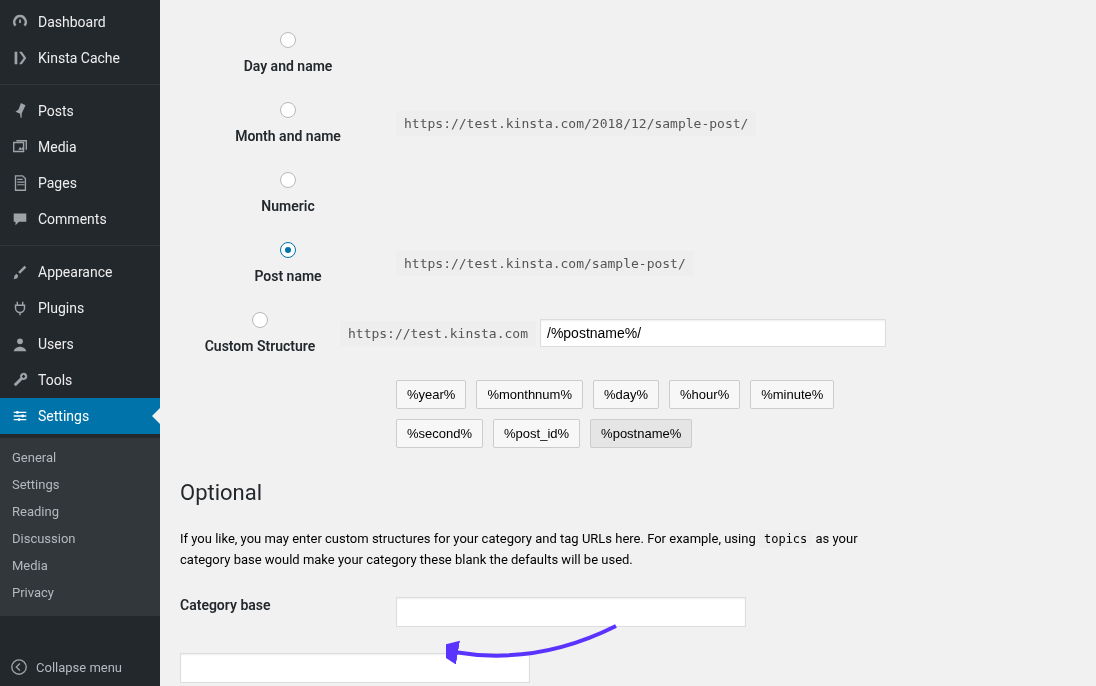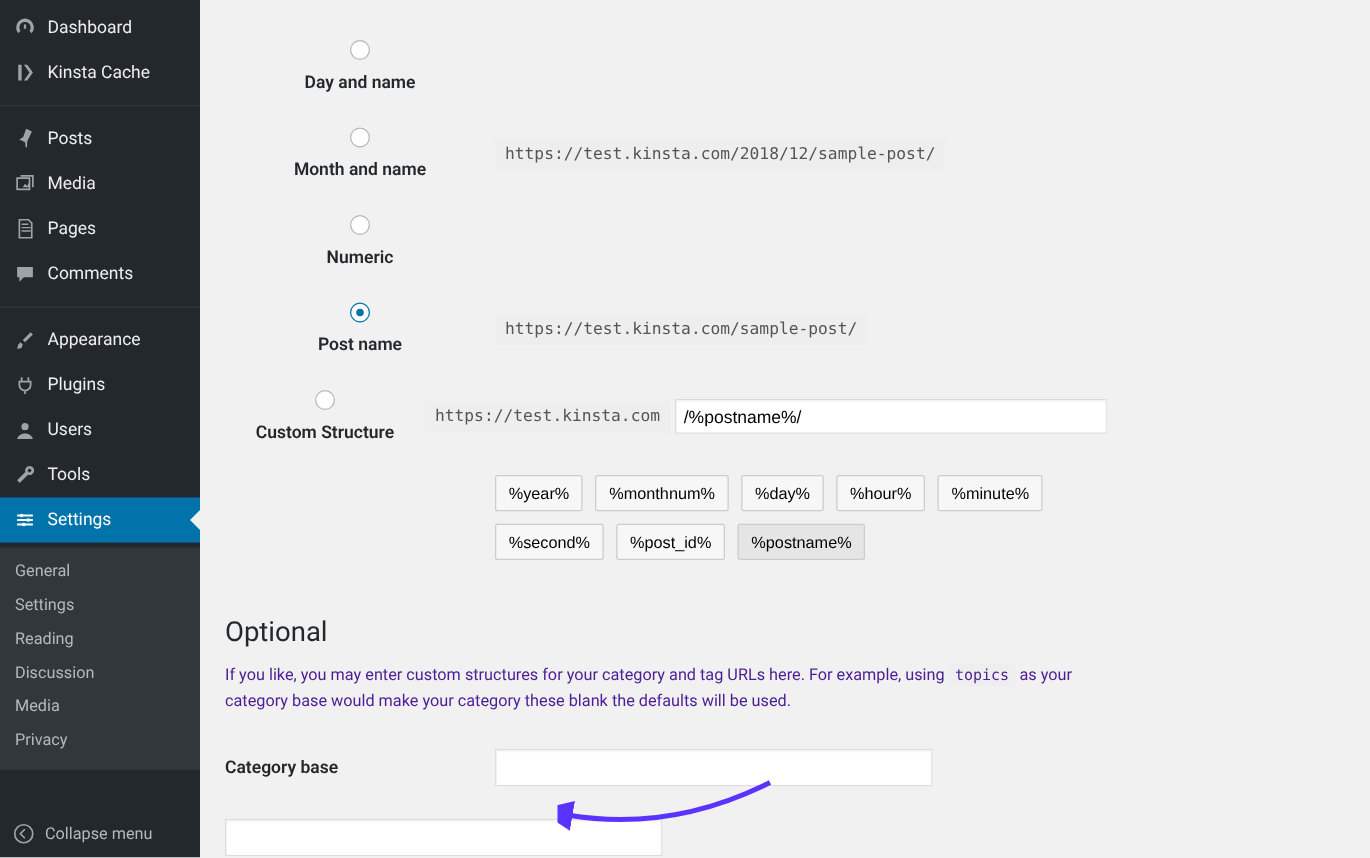--- a/index.html
+++ b/index.html
@@ -147,39 +147,39 @@
     padding: 6px 10px;
     font-size: 13px;
     cursor: pointer;
     border-radius: 2px;
   }
   .tag-btn.active {
     background: #e5e5e5;
   }
 
   h2.optional {
-    margin-top: 46px;
+    margin-top: 32px;
     font-size: 22px;
     font-weight: 400;
     color: #23282d;
   }
   p.desc {
-    margin-top: 12px;
-    color: #4c1d95;
+    margin-top: 24px;
+    color: #000000;
     font-size: 13px;
     line-height: 1.6;
   }
   p.desc code.inline {
     background: #eee;
     padding: 2px 5px;
     font-family: Consolas, Menlo, monospace;
     font-size: 12px;
   }
 
-  .base-row { display: flex; align-items: center; margin-top: 26px; }
+  .base-row { display: flex; margin-top: 26px; }
   .base-row .label {
     width: 216px;
     font-weight: 600;
     font-size: 14px;
     color: #23282d;
   }
   .base-row input.text {
     width: 350px; height: 30px;
     padding: 3px 6px;
     border: 1px solid #ddd;

